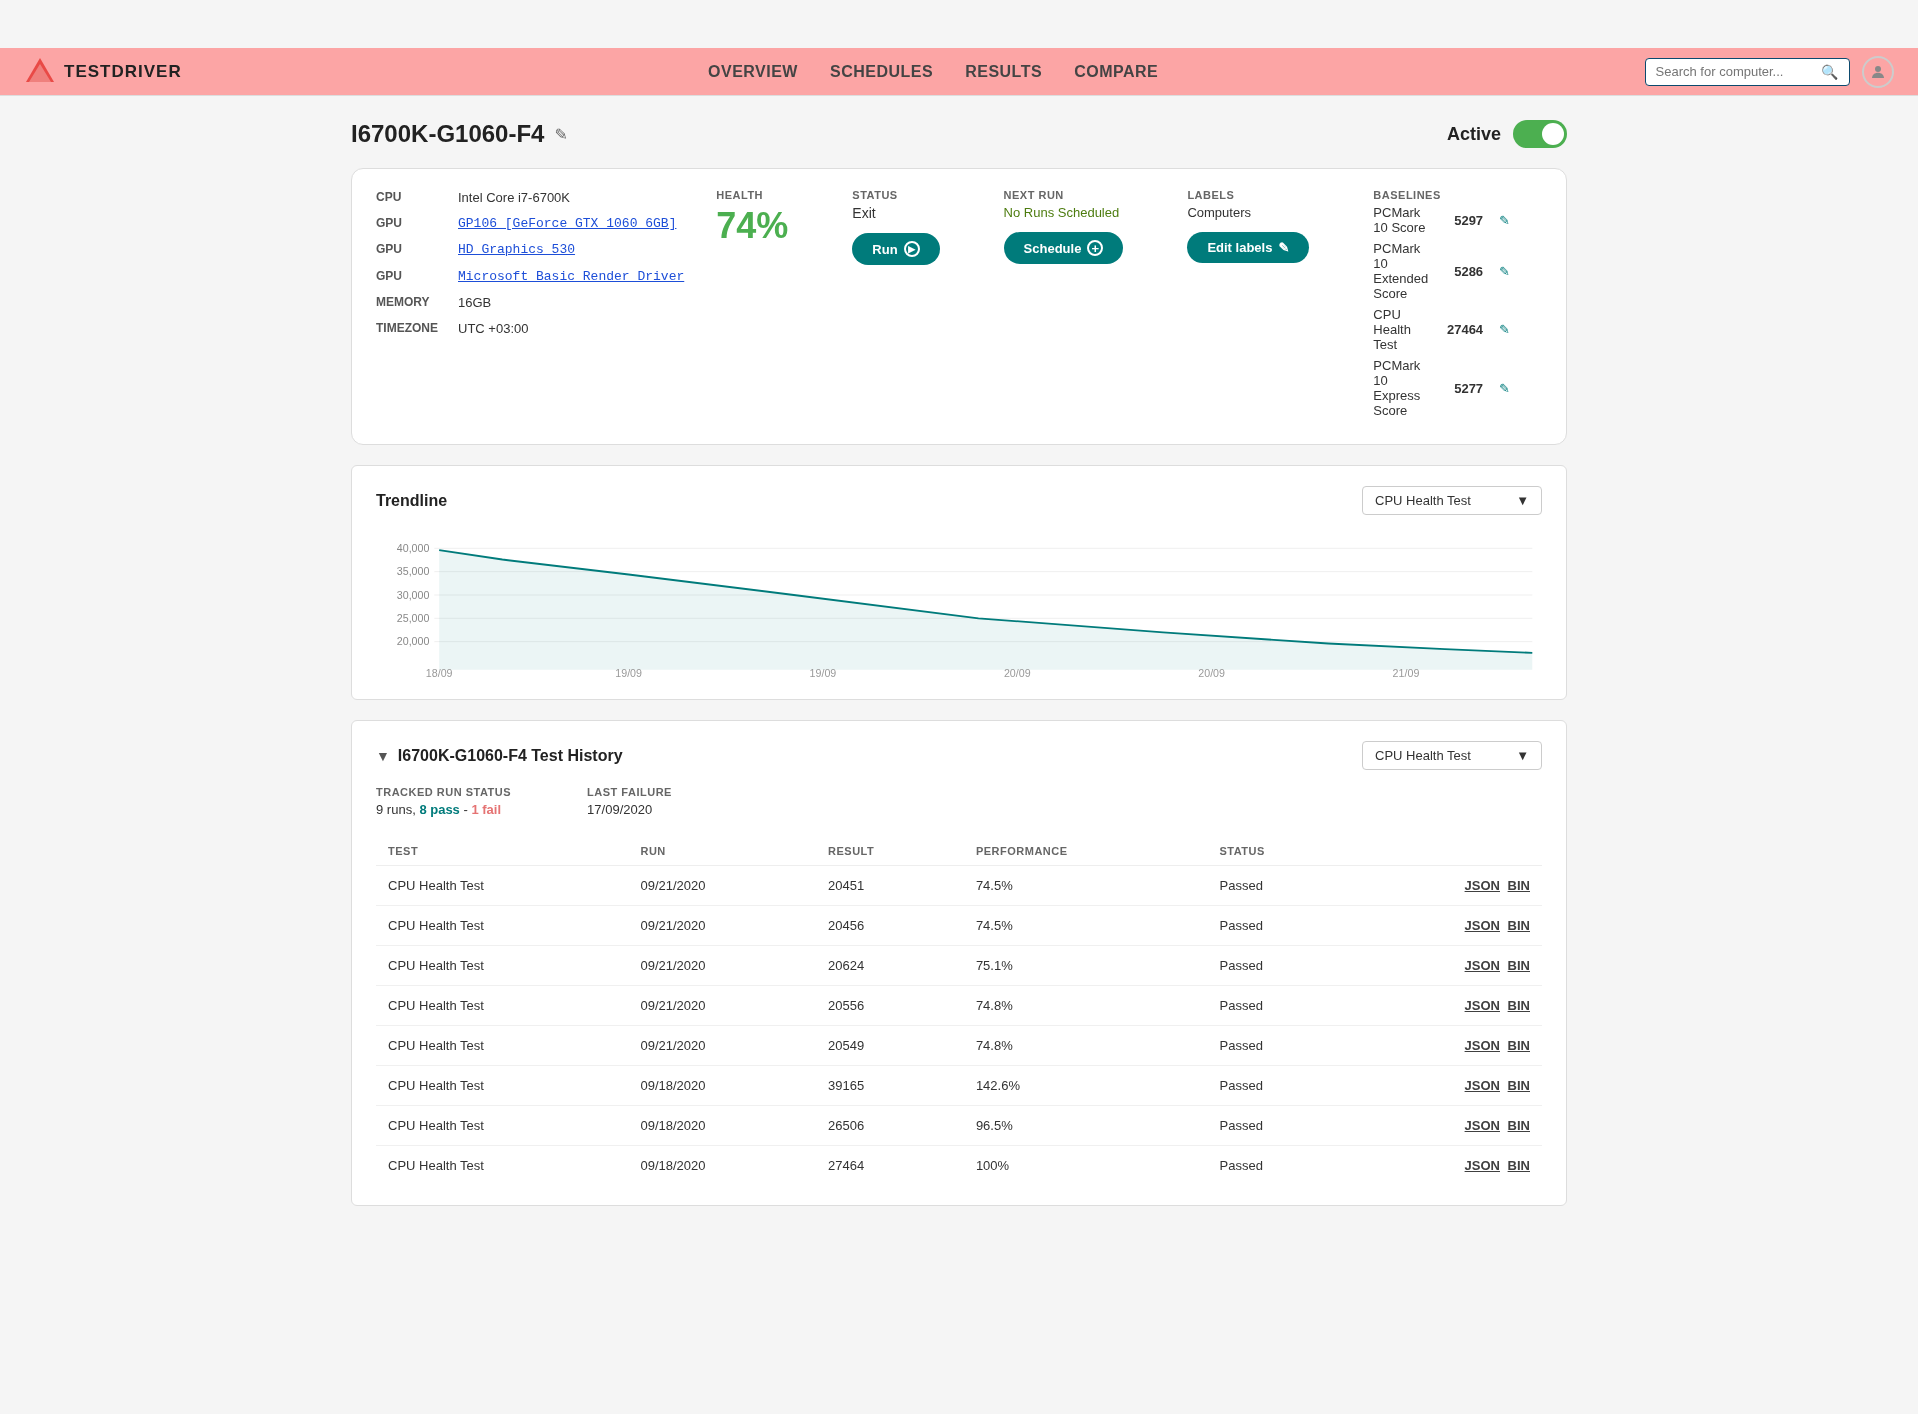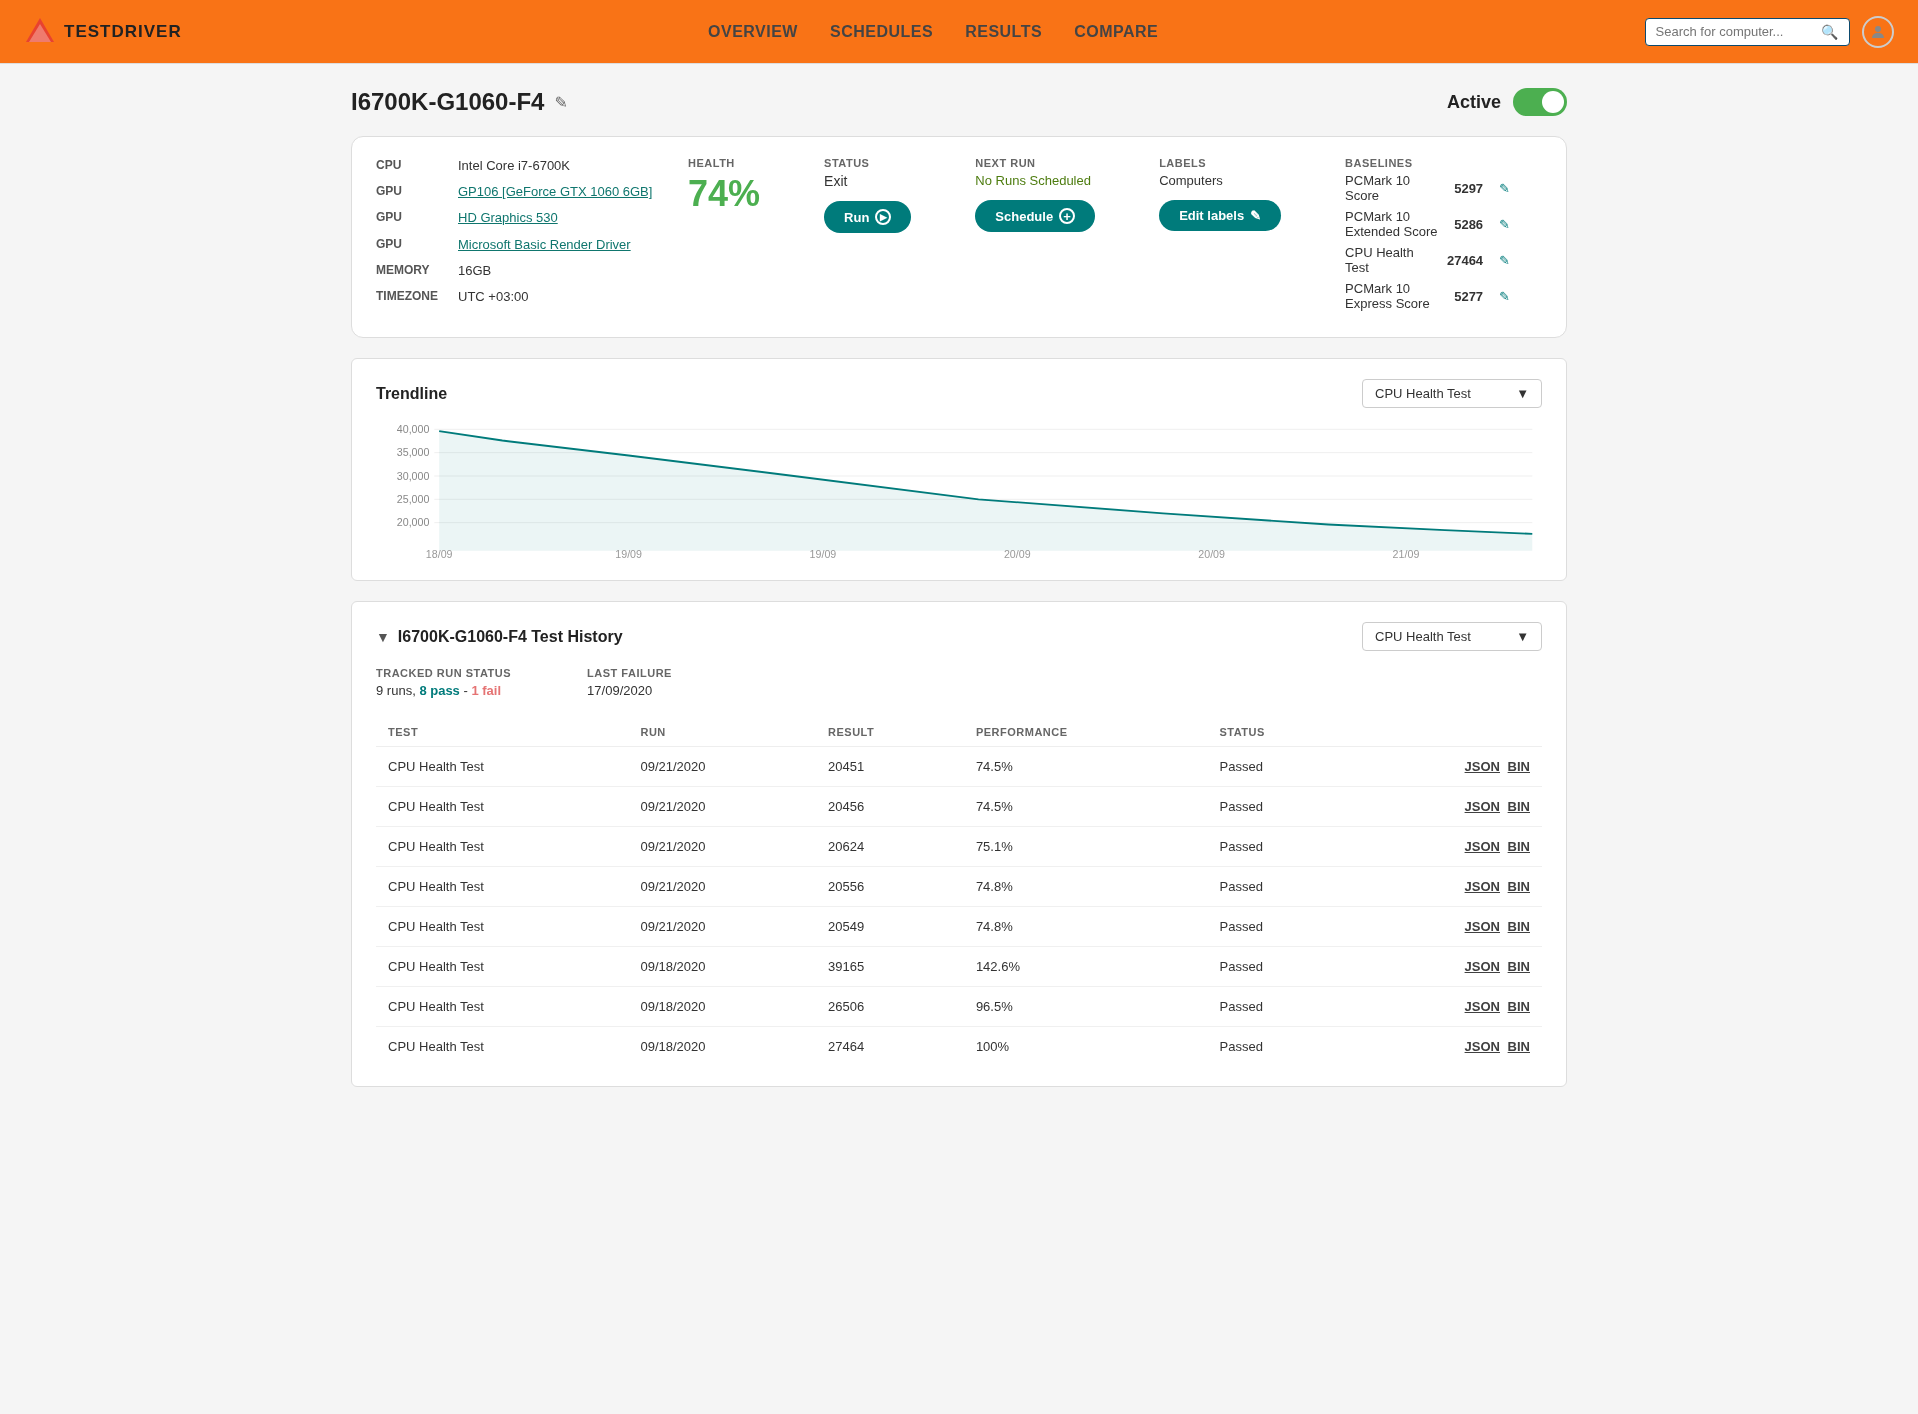--- a/index.html
+++ b/index.html
@@ -1,19 +1,19 @@
 <!DOCTYPE html>
 <html><head>
   <meta charset="utf-8">
   <style>
     * { box-sizing: border-box; margin: 0; padding: 0; }
     body { font-family: 'Segoe UI', Arial, sans-serif; background: #f5f5f5; color: #333; font-size: 14px; }
 
     
-    .header { background: #f97316; border-bottom: 1px solid #ddd; padding: 0 24px; display: flex; align-items: center; height: 64px; }
+    .header { background: #fca5a5; border-bottom: 1px solid #ddd; padding: 0 24px; display: flex; align-items: center; height: 48px; margin-top: 48px; }
     .logo { display: flex; align-items: center; gap: 8px; margin-right: 40px; }
     .logo-icon { width: 32px; height: 32px; }
     .logo-text { font-weight: 700; font-size: 17px; letter-spacing: 1px; color: #222; }
     .nav { display: flex; gap: 32px; flex: 1; justify-content: center; }
     .nav-item { font-weight: 600; font-size: 16px; letter-spacing: 0.5px; color: #444; cursor: pointer; padding: 4px 0; text-decoration: none; }
     .header-right { display: flex; align-items: center; gap: 12px; }
     .search-box { display: flex; align-items: center; border: 1px solid #0c4a6e; border-radius: 4px; padding: 5px 10px; gap: 6px; background: #fff; }
     .search-box input { border: none; outline: none; font-size: 13px; color: #888; width: 160px; }
     .search-icon { color: #888; font-size: 14px; }
     .user-icon { width: 32px; height: 32px; border-radius: 50%; border: 2px solid #ccc; display: flex; align-items: center; justify-content: center; cursor: pointer; }
@@ -30,21 +30,21 @@
     .active-label { font-size: 18px; font-weight: 600; color: #222; }
     .toggle { width: 54px; height: 28px; background: #4caf50; border-radius: 14px; position: relative; cursor: pointer; }
     .toggle::after { content: ''; position: absolute; right: 3px; top: 3px; width: 22px; height: 22px; background: #fff; border-radius: 50%; }
 
     
     .specs-card { background: #fff; border: 1px solid #ddd; border-radius: 12px; padding: 20px 24px; margin-bottom: 20px; display: flex; gap: 0; }
     .specs-left { min-width: 280px; }
     .spec-row { display: flex; gap: 12px; margin-bottom: 8px; line-height: 1.4; }
     .spec-label { font-weight: 700; font-size: 12px; color: #555; min-width: 70px; }
     .spec-value { font-size: 13px; color: #333; }
-    .spec-value.link { color: #0f766e; text-decoration: underline; cursor: pointer; }
+    .spec-value.link { color: #1d4ed8; text-decoration: underline; cursor: pointer; font-family: Liberation Mono, monospace; }
 
     .health-section { padding: 0 32px; min-width: 130px; }
     .section-header { font-size: 11px; font-weight: 700; color: #666; letter-spacing: 0.5px; margin-bottom: 4px; }
     .health-value { font-size: 36px; font-weight: 700; color: #4caf50; }
 
     .status-section { padding: 0 32px; min-width: 140px; }
     .status-value { font-size: 14px; color: #333; margin-bottom: 12px; }
     .btn { display: inline-flex; align-items: center; gap: 6px; padding: 8px 20px; border-radius: 24px; border: none; cursor: pointer; font-weight: 600; font-size: 13px; }
     .btn-teal { background: #007b7b; color: #fff; }
 
@@ -55,21 +55,21 @@
     .label-value { font-size: 13px; color: #333; margin-bottom: 12px; }
 
     .baselines-section { padding: 0 32px; flex: 1; }
     .baseline-row { display: flex; align-items: center; justify-content: space-between; margin-bottom: 6px; gap: 16px; }
     .baseline-name { font-size: 13px; color: #333; }
     .baseline-score { font-size: 13px; color: #333; font-weight: 600; }
     .baseline-edit { color: #007b7b; cursor: pointer; font-size: 13px; }
 
     
     .trendline-card { background: #fff; border: 1px solid #ddd; border-radius: 6px; padding: 20px 24px; margin-bottom: 20px; }
-    .card-header { display: flex; align-items: center; justify-content: space-between; margin-bottom: 12px; }
+    .card-header { display: flex; align-items: center; justify-content: space-between; margin-bottom: 24px; }
     .card-title { font-size: 16px; font-weight: 700; color: #222; }
     .dropdown-select { display: flex; align-items: center; gap: 6px; border: 1px solid #ccc; border-radius: 4px; padding: 6px 12px; cursor: pointer; font-size: 13px; background: #fff; min-width: 180px; justify-content: space-between; }
 
     
     .chart-container { width: 100%; height: 140px; position: relative; }
     .chart-svg { width: 100%; height: 100%; }
     .chart-label { font-size: 11px; fill: #888; }
     .chart-grid { stroke: #eee; stroke-width: 1; }
     .chart-line { fill: none; stroke: #007b7b; stroke-width: 2; }
     .chart-area { fill: rgba(0, 123, 123, 0.08); }

